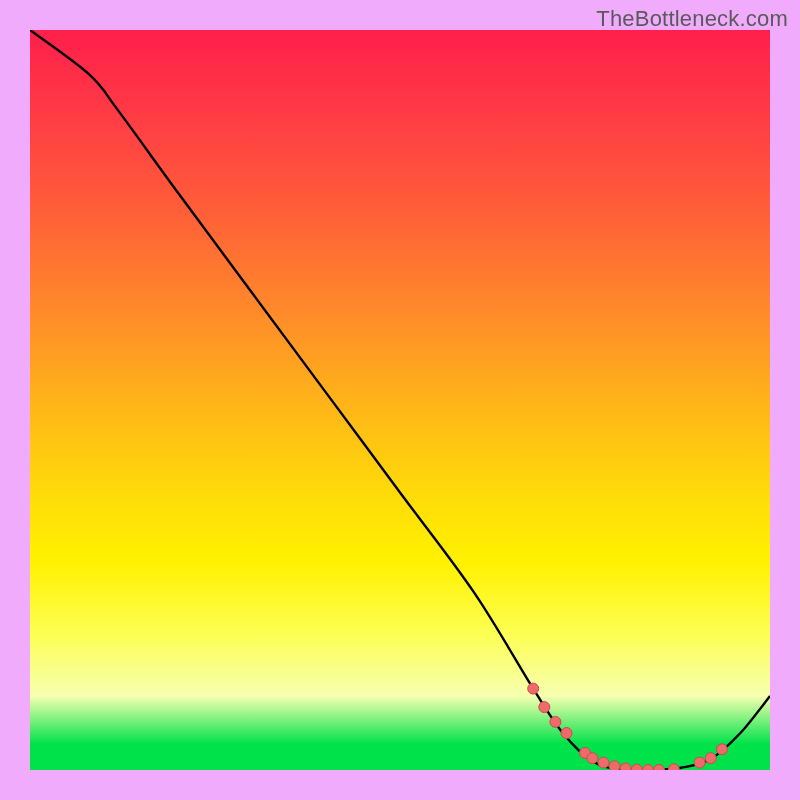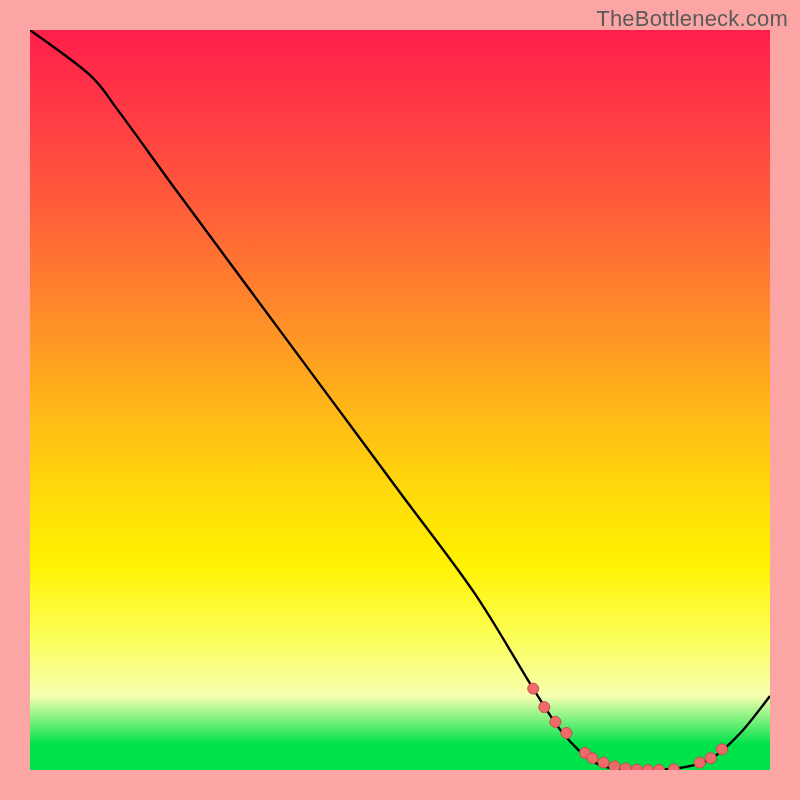--- a/index.html
+++ b/index.html
@@ -7,21 +7,21 @@
     padding: 0;
     width: 800px;
     height: 800px;
     background: #000;
     overflow: hidden;
     font-family: Arial, Helvetica, sans-serif;
   }
   .frame {
     position: absolute;
     inset: 0;
-    background: #fca5a5;
+    background: #f0abfc;
   }
   .plot {
     position: absolute;
     left: 30px;
     top: 30px;
     width: 740px;
     height: 740px;
     
     background: linear-gradient(
       to bottom,

